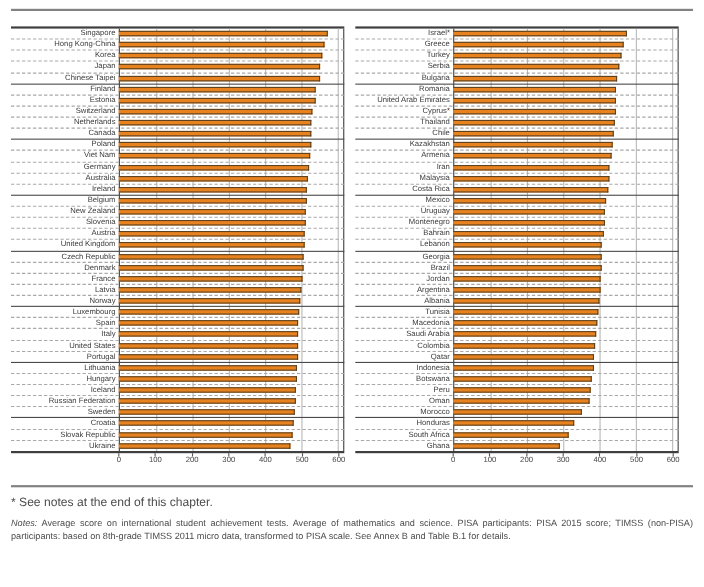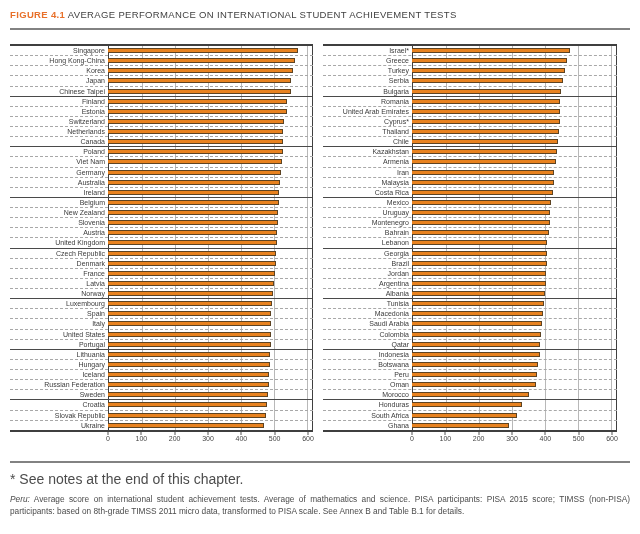--- a/index.html
+++ b/index.html
@@ -24,32 +24,28 @@
   .row.g{border-bottom:1px solid #4a4a4a;}
   .row.last{border-bottom:none;}
   .lbl{width:var(--labelw);box-sizing:border-box;padding-right:3px;text-align:right;
        font-size:7px;color:#3a3a3a;white-space:nowrap;display:flex;align-items:center;justify-content:flex-end;line-height:1;}
   .track{flex:1;position:relative;display:flex;align-items:center;}
   .bar{height:5px;box-sizing:border-box;background:var(--bar-fill);
        border:1px solid var(--bar-border);border-left:none;}
   .axis{position:relative;height:14px;margin-left:var(--labelw);}
   .tick{position:absolute;top:0;width:1px;height:3px;background:#555;transform:translateX(-50%);}
   .num{position:absolute;top:3px;transform:translateX(-50%);font-size:7px;color:#454545;}
-  .footnote{margin-top:8px;font-size:14px;color:#4c4c4c;}
+  .footnote{margin-top:8px;font-size:11px;color:#4c4c4c;}
   .notes{margin:6px 0 0 0;font-size:8.3px;color:#4c4c4c;line-height:1.5;text-align:justify;}
   .notes i{font-style:italic;}
 </style>
 </head>
 <body style="--bar-fill: #e8821f; --bar-border: #5d4322; --accent: #e8702a; --grid: #b8b8b8; --line-dark: #3f3f3f;">
 
 <div class="page">
-  <div class="title">
-    <span class="fig-label">FIGURE 4.1</span>
-    <span>AVERAGE PERFORMANCE ON INTERNATIONAL STUDENT ACHIEVEMENT TESTS</span>
-  </div>
   <div class="rule rule-top"></div>
 
   <div class="charts">
     <div class="chart chart-left">
       <div class="rows">
         <div class="grid">
             <div class="gridline" style="left: 16.26%;"></div>
             <div class="gridline" style="left: 32.52%;"></div>
             <div class="gridline" style="left: 48.78%;"></div>
             <div class="gridline" style="left: 65.04%;"></div>
@@ -555,14 +551,14 @@
           <div class="tick" style="left: 81.3%;"></div>
           <div class="num" style="left: 81.3%;">500</div>
           <div class="tick" style="left: 97.56%;"></div>
           <div class="num" style="left: 97.56%;">600</div>
         </div>
     </div>
   </div>
 
   <div class="rule rule-bottom"></div>
   <div class="footnote">* See notes at the end of this chapter.</div>
-  <p class="notes"><i>Peru:</i><span> Average score on international student achievement tests. Average of mathematics and science. PISA participants: PISA 2015 score; TIMSS (non-PISA) participants: based on 8th-grade TIMSS 2011 micro data, transformed to PISA scale. See Annex B and Table B.1 for details.</span></p>
+  <p class="notes"><i>Notes:</i><span> Average score on international student achievement tests. Average of mathematics and science. PISA participants: PISA 2015 score; TIMSS (non-PISA) participants: based on 8th-grade TIMSS 2011 micro data, transformed to PISA scale. See Annex B and Table B.1 for details.</span></p>
 </div>
 
 </body></html>

